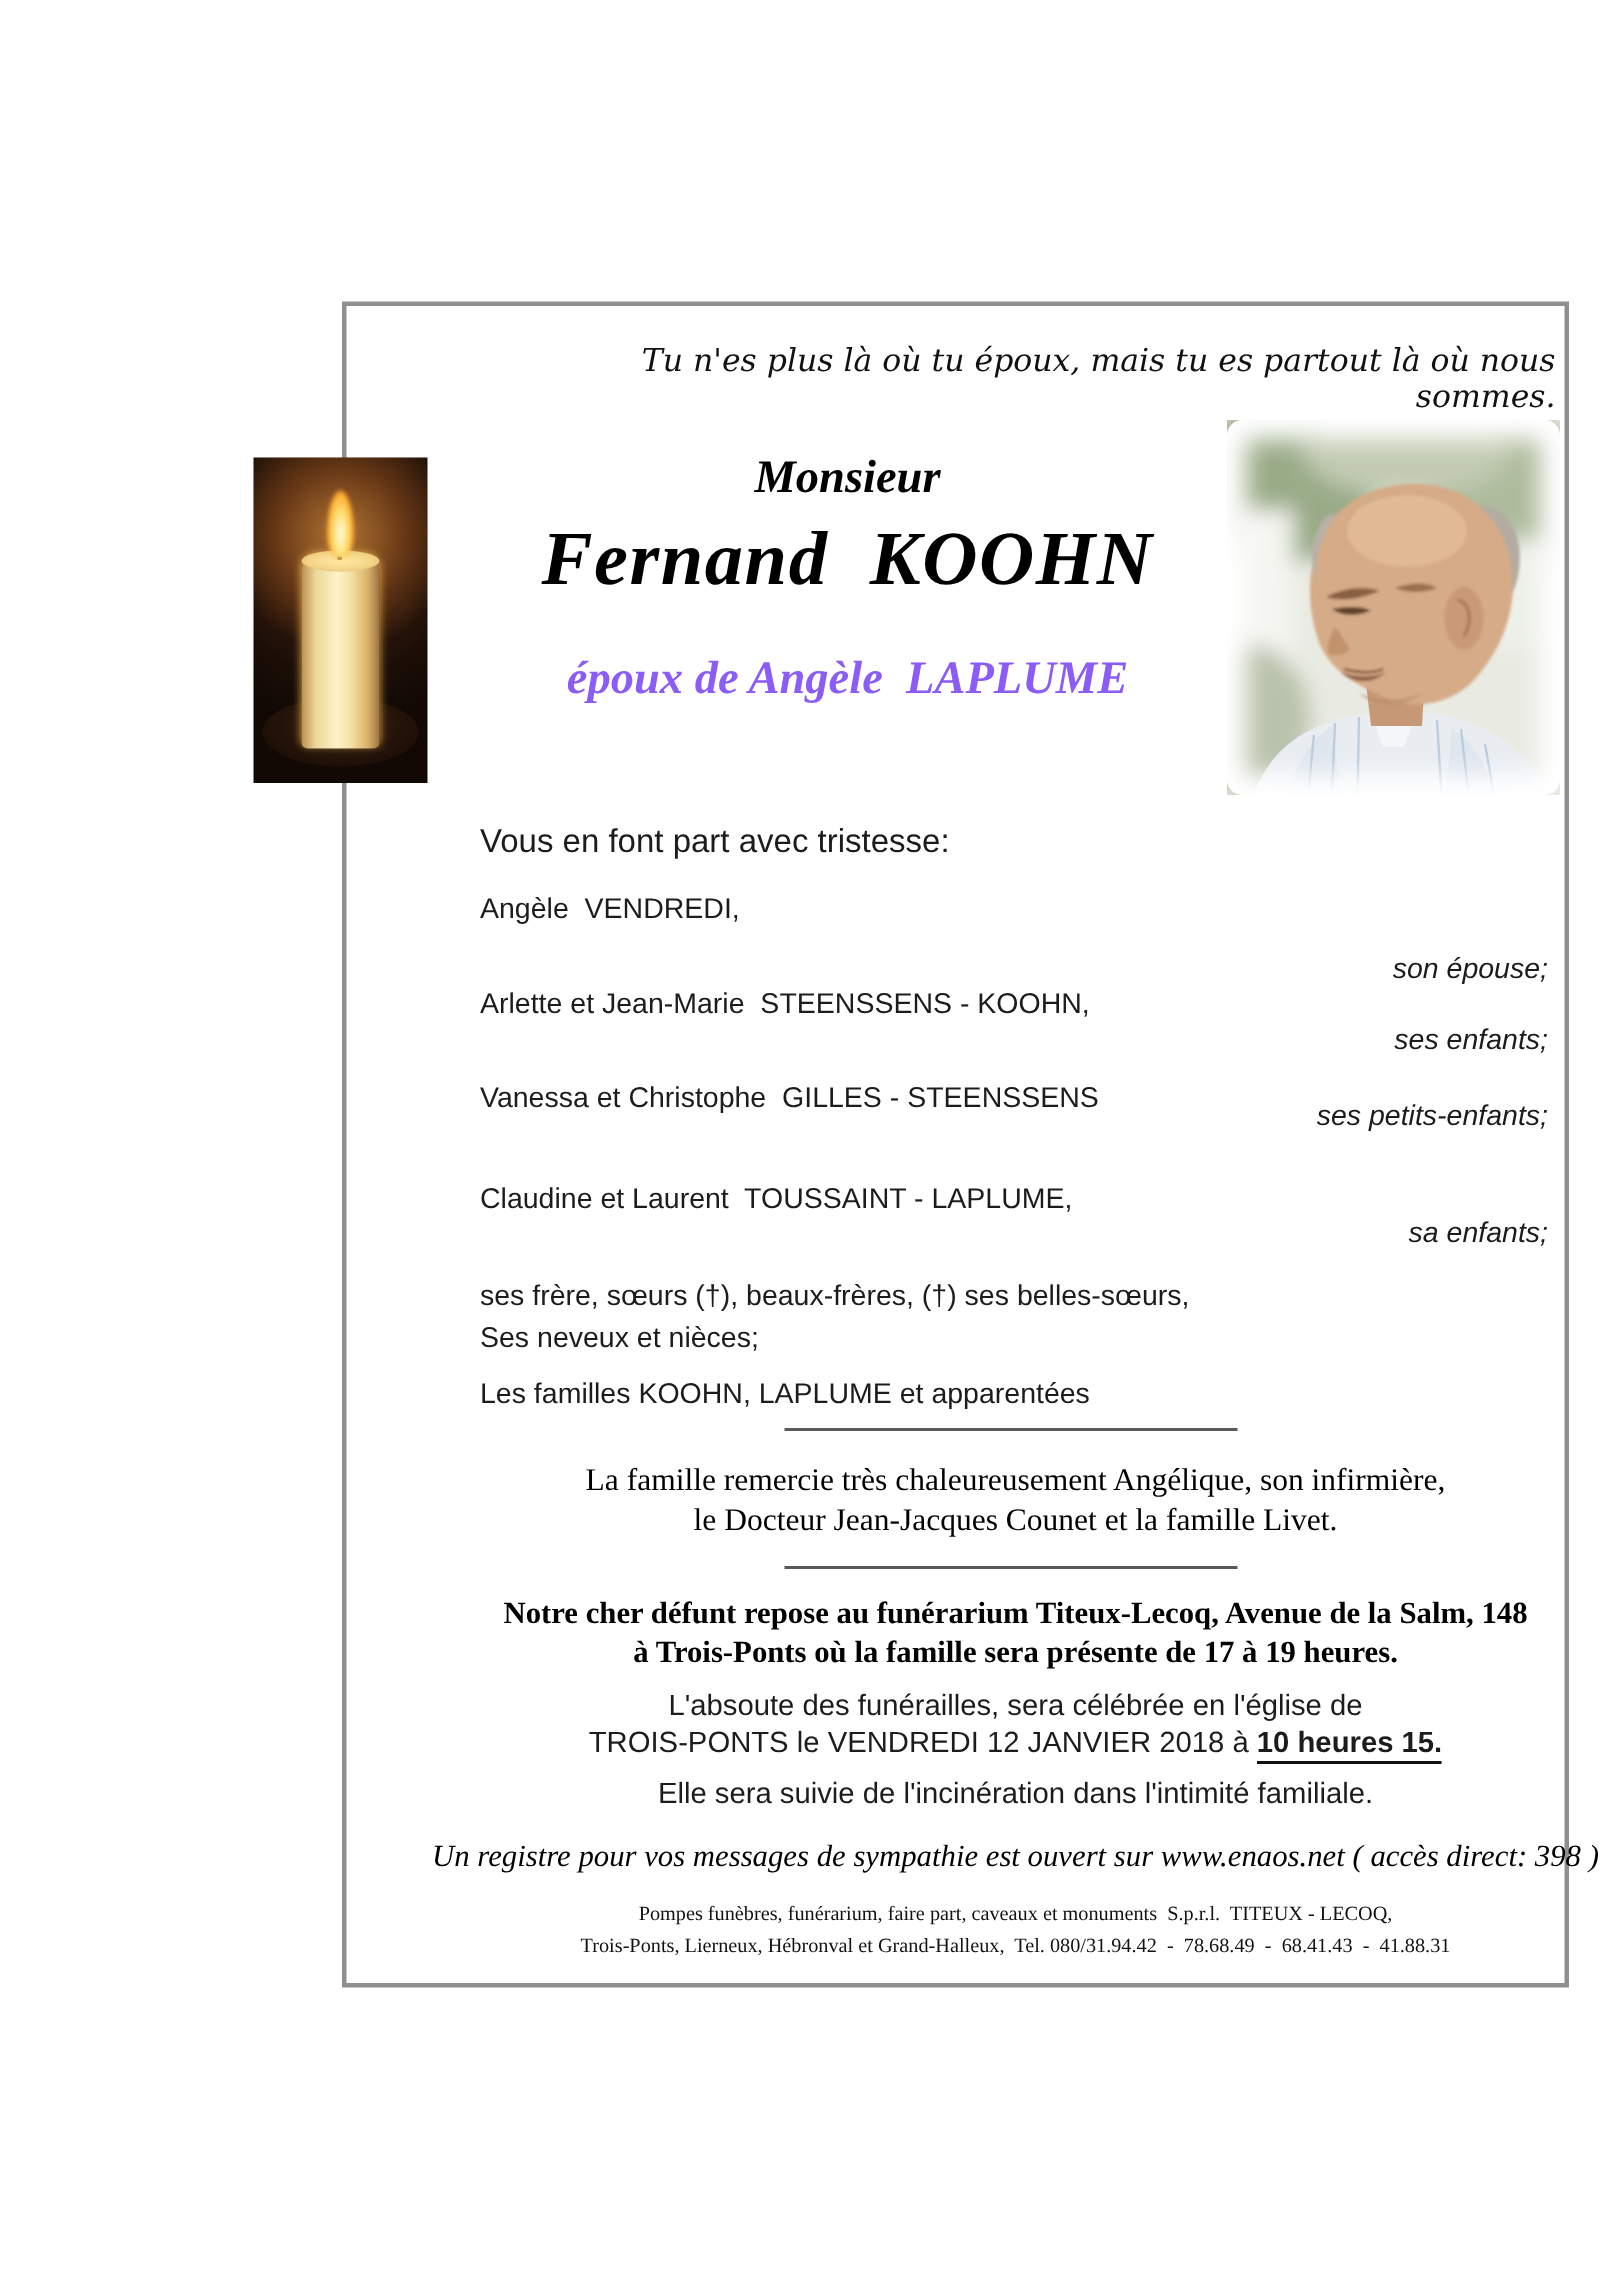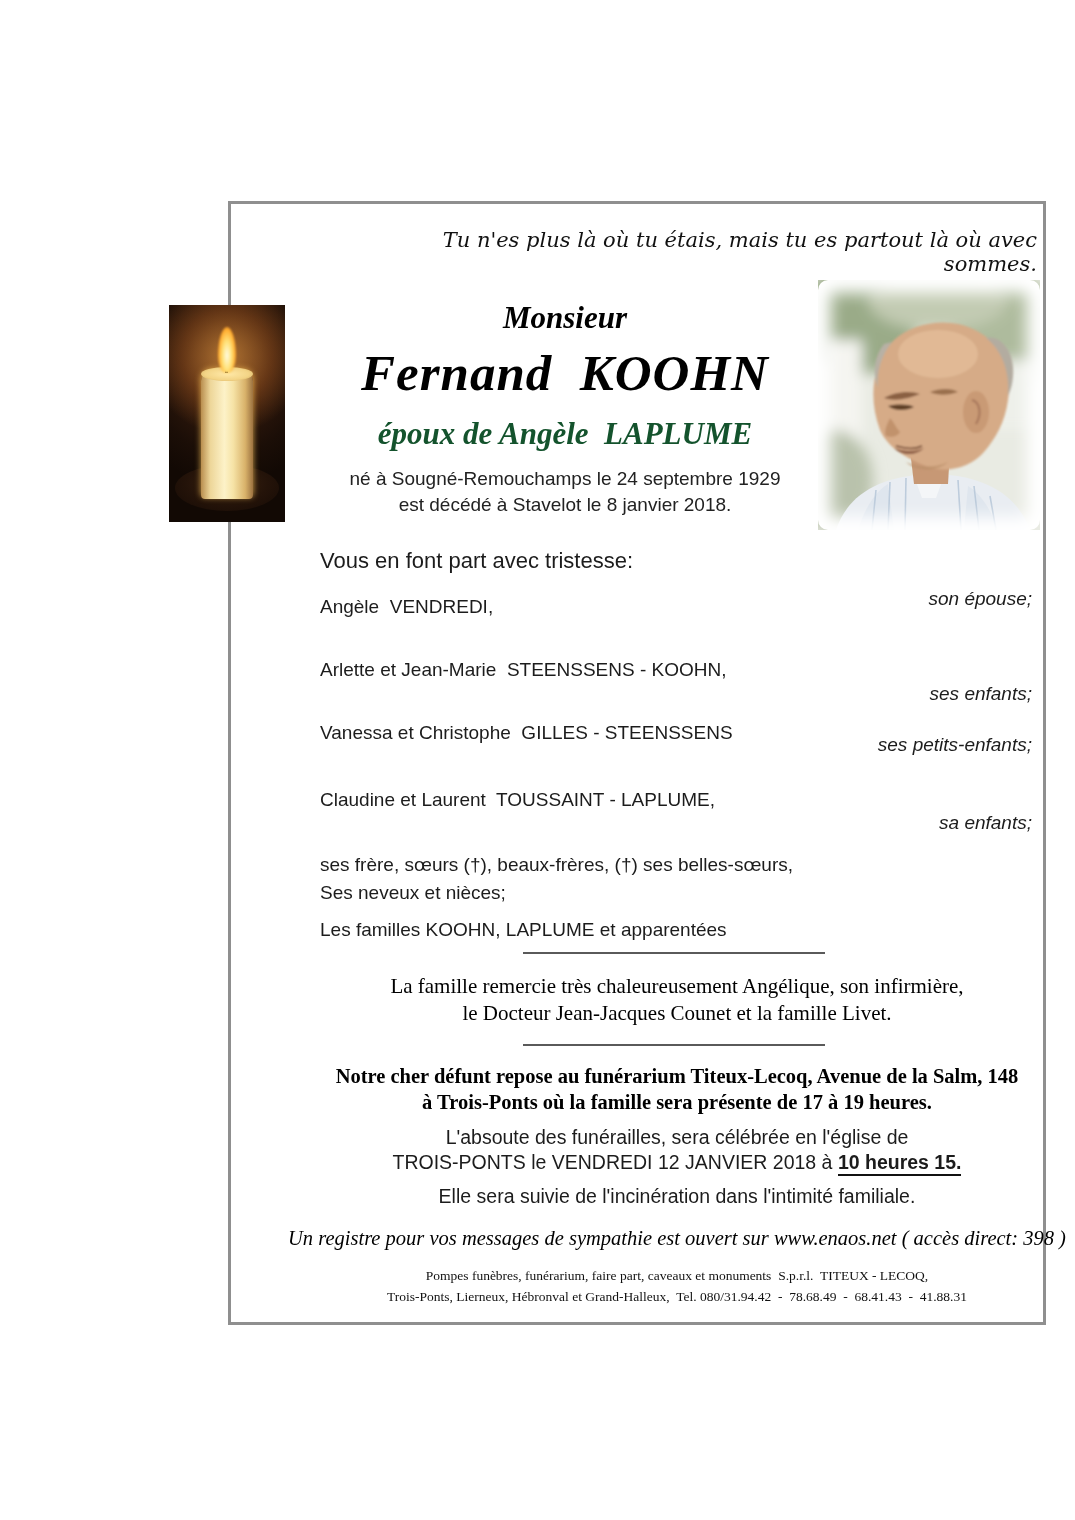--- a/index.html
+++ b/index.html
@@ -19,21 +19,21 @@
   
   .quote{
     left:380px;top:228px;width:657px;text-align:right;
     font-family:"DejaVu Serif",serif;font-style:italic;font-size:21px;color:#111;
   }
 
   
   .title-block{left:290px;top:300px;width:550px;text-align:center;}
   .salutation{font-family:"Liberation Serif",serif;font-style:italic;font-weight:bold;font-size:31px;color:#000;}
   .deceased-name{font-family:"Liberation Serif",serif;font-style:italic;font-weight:bold;font-size:51px;color:#000;margin-top:8px;letter-spacing:1px;}
-  .spouse-line{font-family:"Liberation Serif",serif;font-style:italic;font-weight:bold;font-size:31px;color:#14532d;margin-top:14px;}
+  .spouse-line{font-family:"Liberation Serif",serif;font-style:italic;font-weight:bold;font-size:31px;color:#8b5cf6;margin-top:32px;}
   .vitals{font-size:19px;color:#222;margin-top:14px;line-height:26px;}
 
   
   .candle-photo{
     left:169px;top:305px;width:116px;height:217px;overflow:hidden;z-index:5;
     background:radial-gradient(90% 55% at 50% 28%, #50301a 0%, #31190c 40%, #1b0e07 75%, #120904 100%);
   }
   .candle-glow{position:absolute;left:-22px;top:-30px;width:160px;height:160px;
     background:radial-gradient(circle at 50% 50%, rgba(255,170,70,.55) 0%, rgba(255,140,50,.25) 40%, rgba(255,120,40,0) 70%);}
   .candle-body{position:absolute;left:32px;top:66px;width:52px;height:128px;
@@ -70,21 +70,21 @@
   .service{font-size:19.5px;color:#1c1c1c;}
   .time-emph{font-weight:bold;border-bottom:2.5px solid #111;padding-bottom:1px;}
   .register{font-family:"Liberation Serif",serif;font-style:italic;font-size:20.5px;color:#000;}
   .footer-line{font-family:"Liberation Serif",serif;font-size:13.5px;color:#111;}
 </style>
 </head>
 <body>
 
 <div class="abs frame"></div>
 
-<div class="abs quote" data-bind="quote">Tu n'es plus là où tu étais, mais tu es partout là où avec sommes.</div>
+<div class="abs quote" data-bind="quote">Tu n'es plus là où tu époux, mais tu es partout là où nous sommes.</div>
 
 <div class="abs candle-photo">
   <div class="candle-glow"></div>
   <div class="candle-holder"></div>
   <div class="candle-body"></div>
   <div class="candle-rim"></div>
   <div class="candle-wick"></div>
   <div class="candle-flame"></div>
 </div>
 
@@ -149,30 +149,26 @@
     </g>
 
   </svg>
   <div class="portrait-vignette"></div>
 </div>
 
 <div class="abs title-block">
   <div class="salutation" data-bind="header.salutation">Monsieur</div>
   <div class="deceased-name" data-bind="header.deceased_name">Fernand  KOOHN</div>
   <div class="spouse-line" data-bind="header.spouse_line">époux de Angèle  LAPLUME</div>
-  <div class="vitals">
-    <div data-bind="header.birth_line">né à Sougné-Remouchamps le 24 septembre 1929</div>
-    <div data-bind="header.death_line">est décédé à Stavelot le 8 janvier 2018.</div>
-  </div>
 </div>
 
 <div class="abs intro" data-bind="announcement.intro">Vous en font part avec tristesse:</div>
 
 <div class="abs names-line" style="top:596px" data-bind="announcement.mourners.0.names">Angèle  VENDREDI,</div>
-<div class="abs relation-line" style="top:588px" data-bind="announcement.mourners.0.relation">son épouse;</div>
+<div class="abs relation-line" style="top:636px" data-bind="announcement.mourners.0.relation">son épouse;</div>
 
 <div class="abs names-line" style="top:659px" data-bind="announcement.mourners.1.names">Arlette et Jean-Marie  STEENSSENS - KOOHN,</div>
 <div class="abs relation-line" style="top:683px" data-bind="announcement.mourners.1.relation">ses enfants;</div>
 
 <div class="abs names-line" style="top:722px" data-bind="announcement.mourners.2.names">Vanessa et Christophe  GILLES - STEENSSENS</div>
 <div class="abs relation-line" style="top:734px" data-bind="announcement.mourners.2.relation">ses petits-enfants;</div>
 
 <div class="abs names-line" style="top:789px" data-bind="announcement.mourners.3.names">Claudine et Laurent  TOUSSAINT - LAPLUME,</div>
 <div class="abs relation-line" style="top:812px" data-bind="announcement.mourners.3.relation">sa enfants;</div>
 

